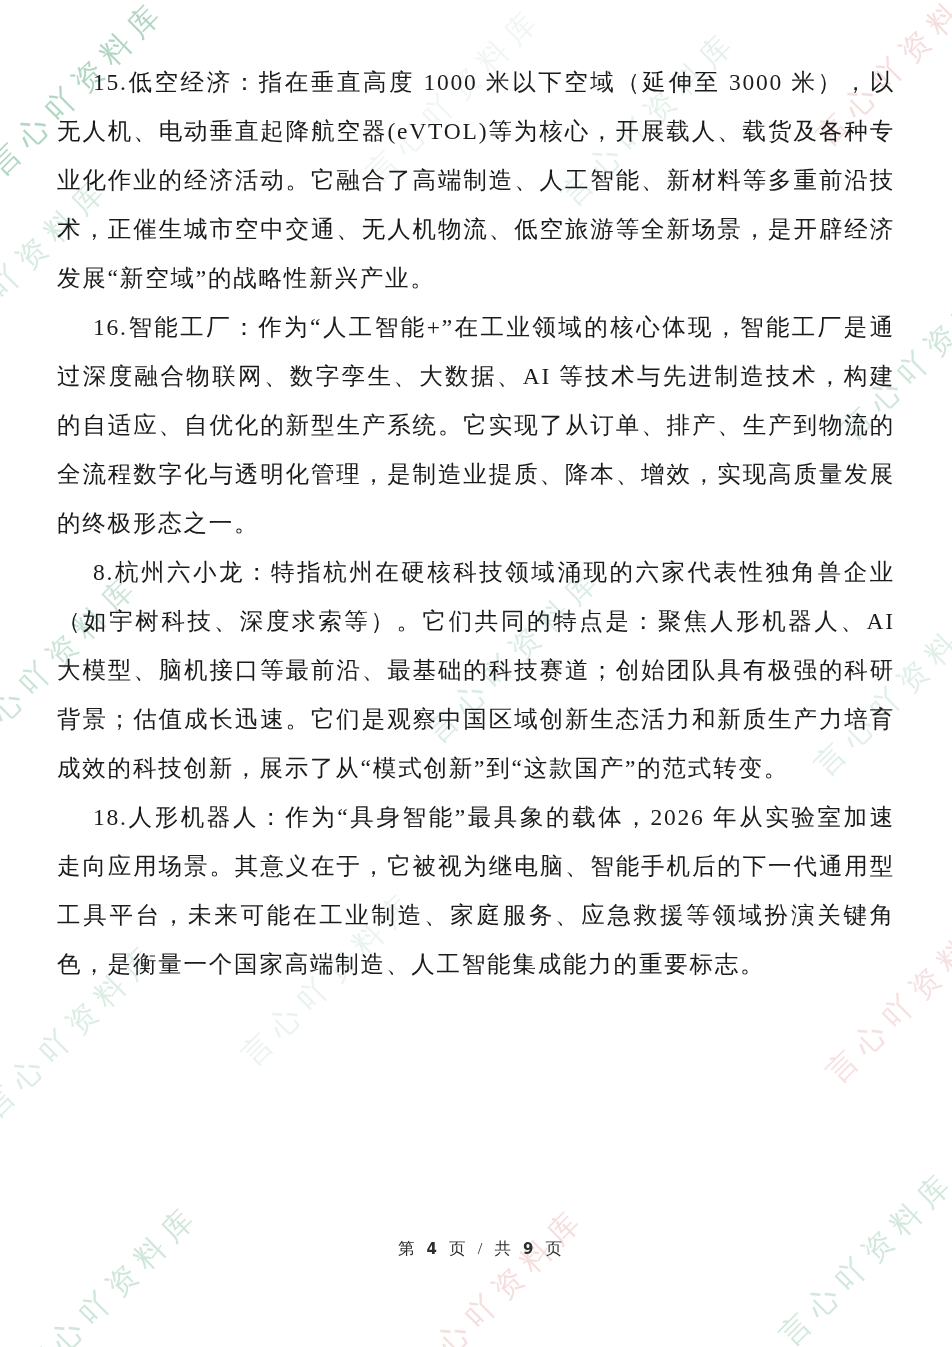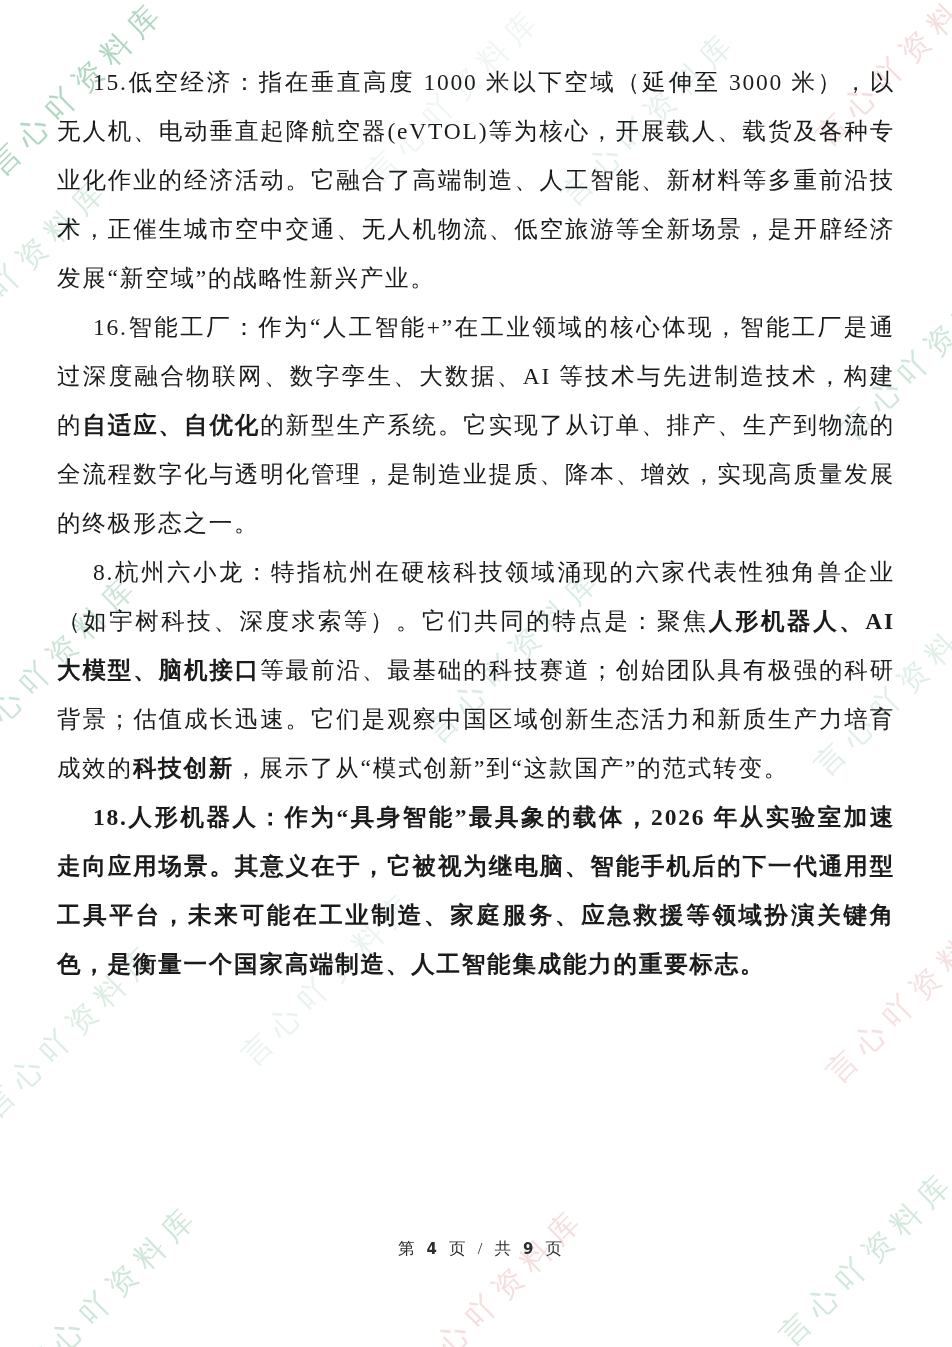--- a/index.html
+++ b/index.html
@@ -30,21 +30,21 @@
   }
   .para {
     margin: 0;
     font-size: 23.5px;
     line-height: 49px;
     letter-spacing: 1.8px;
     color: #1b1b1b;
     text-align: justify;
     text-indent: 36px;
   }
-  .para .bold { font-weight: bold; }
+  .para .bold { font-weight: normal; }
 
   .footer {
     position: absolute;
     left: 12px; right: 0; top: 1238px;
     z-index: 1;
     text-align: center;
     font-size: 16.5px;
     letter-spacing: 4px;
     color: #2e2e2e;
   }

